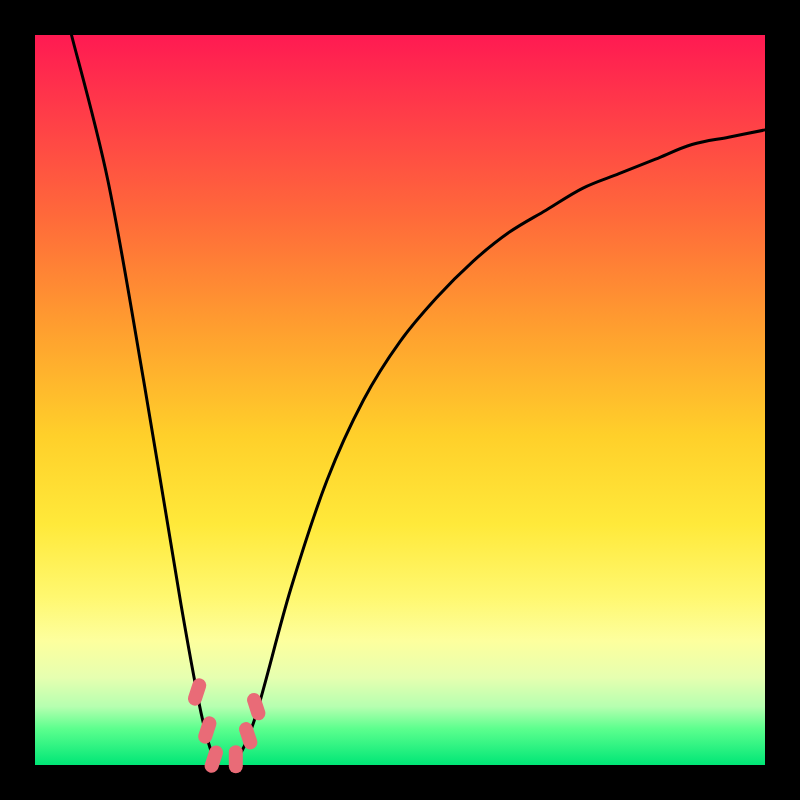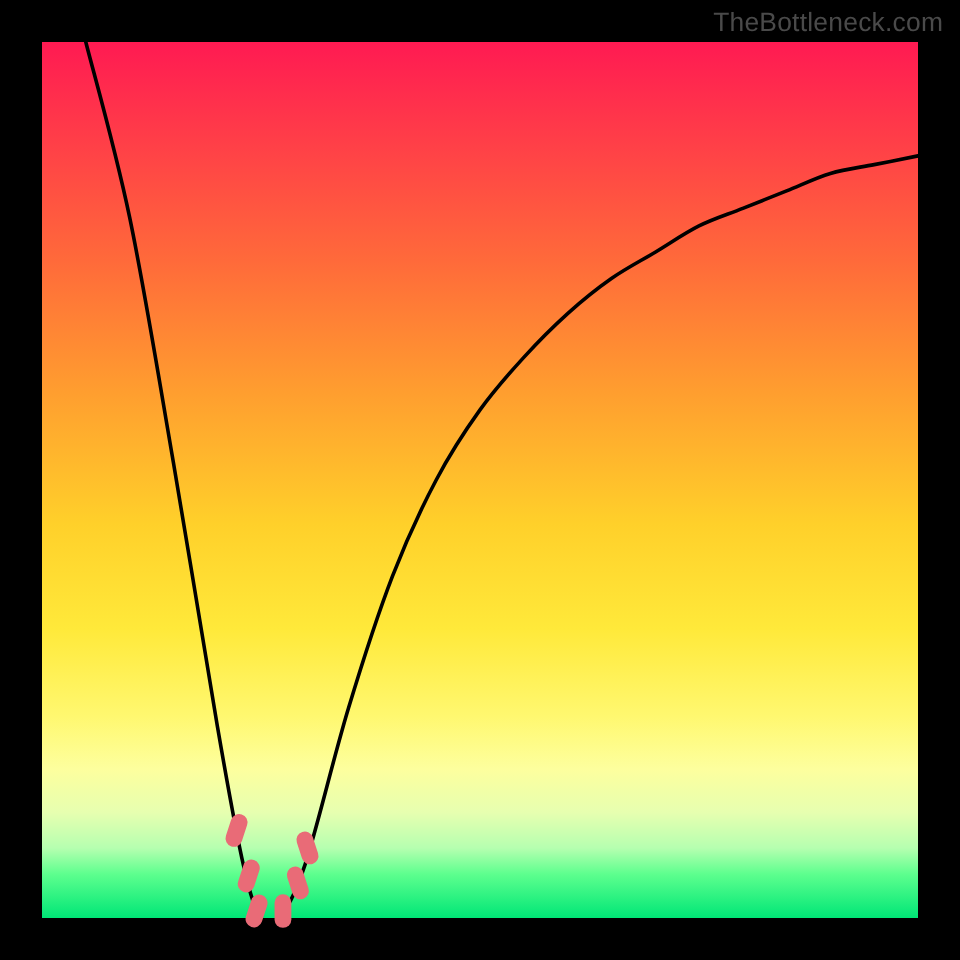--- a/index.html
+++ b/index.html
@@ -57,21 +57,20 @@
     width: 730px;
     height: 730px;
     overflow: visible;
   }
 </style>
 </head>
 <body>
 
 <div class="frame">
 
-  <div class="watermark">TheBottleneck.com</div>
 
   <div class="plot">
     <svg class="curve" viewBox="0 0 730 730" preserveAspectRatio="none">
       <path id="curve-path" fill="none" stroke-width="3" stroke-linecap="round" stroke-linejoin="round" d="M 36.5 0.0 C 42.6 24.3, 60.8 87.6, 73.0 146.0 C 85.2 204.4, 97.3 279.8, 109.5 350.4 C 121.7 421.0, 136.3 513.4, 146.0 569.4 C 155.7 625.4, 161.8 659.4, 167.9 686.2 C 174.0 713.0, 177.6 722.7, 182.5 730.0 C 187.4 737.3, 191.0 737.3, 197.1 730.0 C 203.2 722.7, 209.3 715.4, 219.0 686.2 C 228.7 657.0, 243.3 594.9, 255.5 554.8 C 267.7 514.6, 279.8 476.9, 292.0 445.3 C 304.2 413.7, 316.3 388.1, 328.5 365.0 C 340.7 341.9, 352.8 323.6, 365.0 306.6 C 377.2 289.6, 389.3 276.2, 401.5 262.8 C 413.7 249.4, 425.8 237.3, 438.0 226.3 C 450.2 215.4, 462.3 205.6, 474.5 197.1 C 486.7 188.6, 498.8 182.5, 511.0 175.2 C 523.2 167.9, 535.3 159.4, 547.5 153.3 C 559.7 147.2, 571.8 143.6, 584.0 138.7 C 596.2 133.8, 608.3 129.0, 620.5 124.1 C 632.7 119.2, 644.8 113.1, 657.0 109.5 C 669.2 105.9, 681.3 104.6, 693.5 102.2 C 705.7 99.8, 723.9 96.1, 730.0 94.9" stroke="#000000"></path>
       <g id="markers">
           <rect x="155.1" y="643.0" width="14" height="28" rx="7.0" ry="7.0" fill="#e96b77" transform="rotate(18 162.06 657)"></rect>
           <rect x="165.3" y="681.0" width="14" height="28" rx="7.0" ry="7.0" fill="#e96b77" transform="rotate(18 172.28 694.96)"></rect>
           <rect x="171.8" y="710.2" width="14" height="28" rx="7.0" ry="7.0" fill="#e96b77" transform="rotate(18 178.85 724.16)"></rect>
           <rect x="193.8" y="710.2" width="14" height="28" rx="7.0" ry="7.0" fill="#e96b77" transform="rotate(0 200.75000000000003 724.16)"></rect>
           <rect x="206.2" y="686.8" width="14" height="28" rx="7.0" ry="7.0" fill="#e96b77" transform="rotate(-18 213.16 700.8)"></rect>

